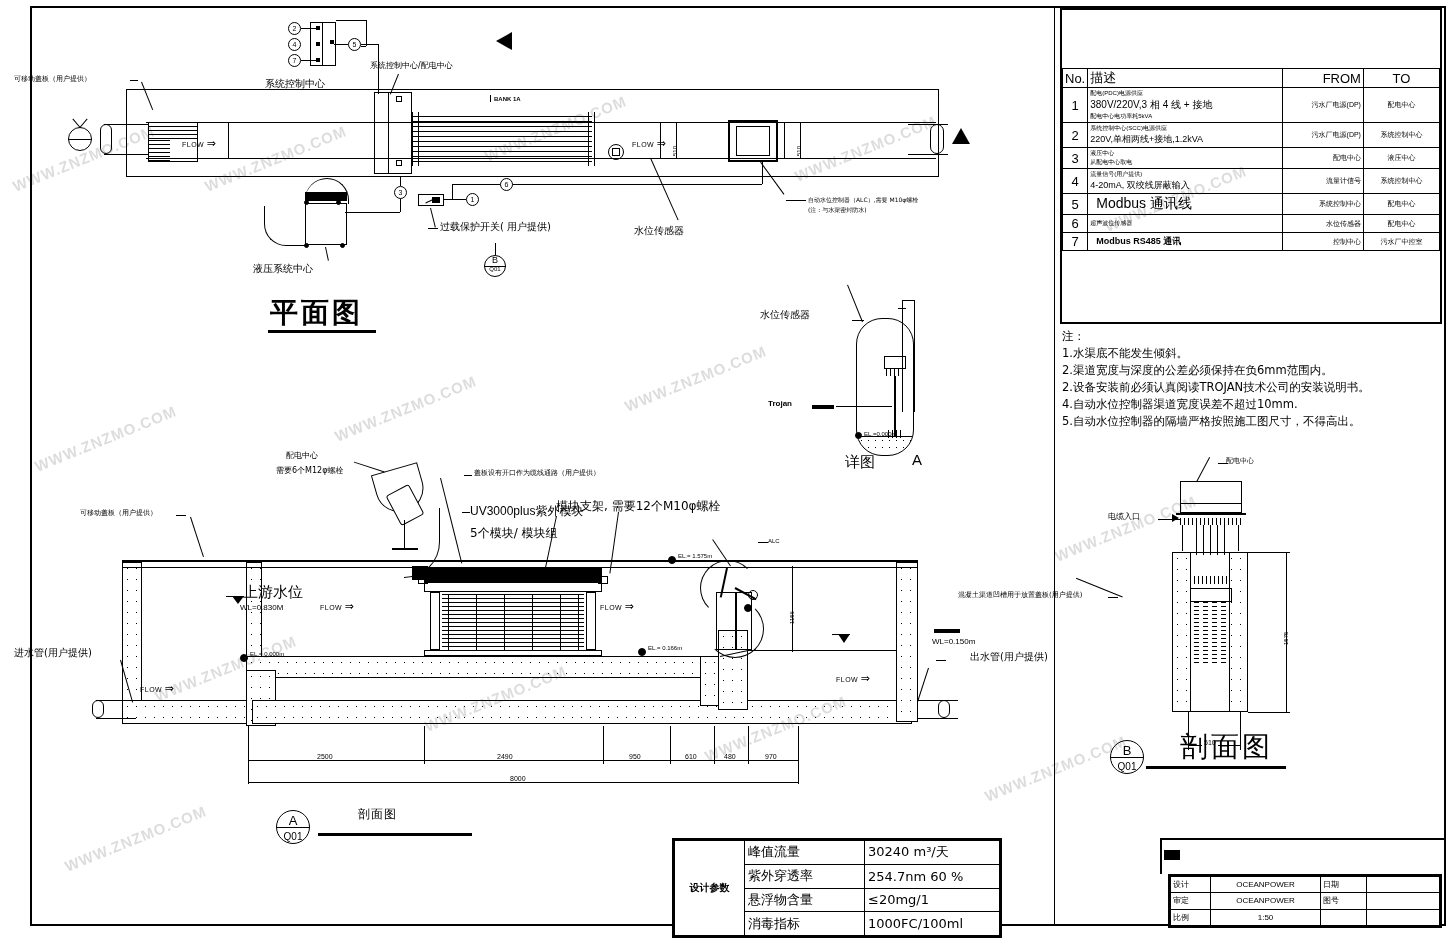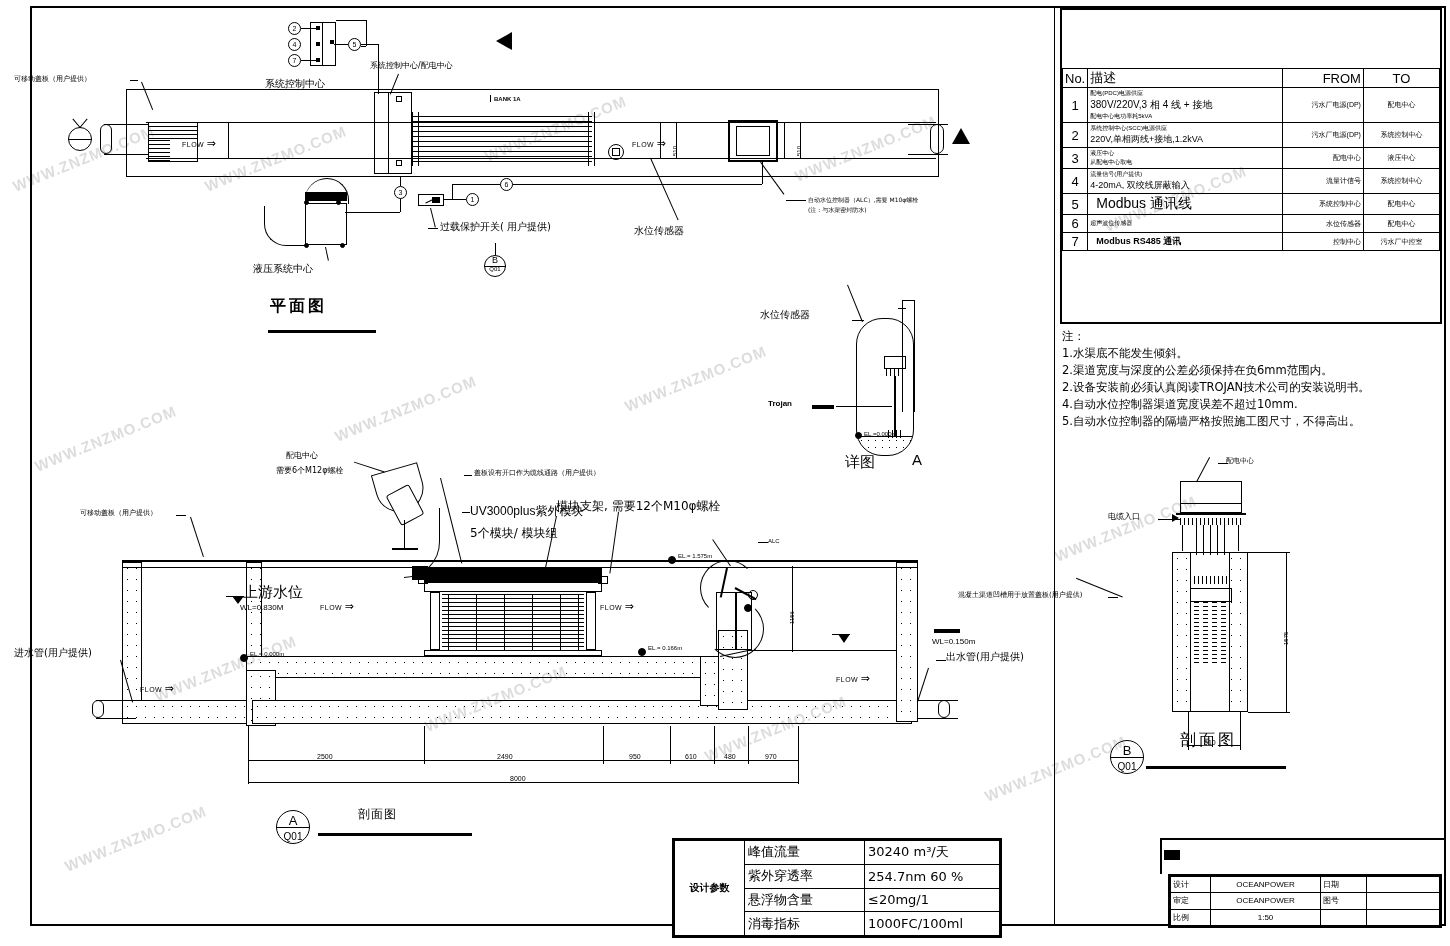--- a/index.html
+++ b/index.html
@@ -22,21 +22,21 @@
   .vl2 { width: 2px; }
   .box { position: absolute; border: 1px solid #000; }
   .txt { position: absolute; white-space: nowrap; line-height: 1.05; }
   .cn { font-family: "DejaVu Sans", "Liberation Sans", sans-serif; }
   .tiny { font-size: 6px; }
   .xs { font-size: 7px; }
   .sm { font-size: 8px; }
   .md { font-size: 10px; }
   .lg { font-size: 12px; }
   .xl { font-size: 15px; }
-  .huge { font-size: 16px; }
+  .huge { font-size: 28px; }
   .bold { font-weight: bold; }
 
   
   .concrete {
     position: absolute;
     background-color: #fff;
     background-image:
       radial-gradient(#000 0.6px, transparent 0.7px),
       radial-gradient(#000 0.5px, transparent 0.6px);
     background-size: 9px 11px, 13px 8px;
@@ -438,21 +438,21 @@
 
     <div class="ln hl" style="left:96px; top:700px; width:40px;"></div>
     <div class="ln hl" style="left:96px; top:718px; width:40px;"></div>
     <div class="box" style="left:92px;top:700px;width:12px;height:18px;border-radius:6px;"></div>
     <div class="txt md cn" style="left:14px; top:648px;">进水管(用户提供)</div>
     <div class="ln" style="left:120px;top:660px;width:1px;height:44px;transform:rotate(-16deg);transform-origin:top;"></div>
 
     <div class="ln hl" style="left:918px; top:700px; width:40px;"></div>
     <div class="ln hl" style="left:918px; top:718px; width:40px;"></div>
     <div class="box" style="left:938px;top:700px;width:12px;height:18px;border-radius:6px;"></div>
-    <div class="txt md cn" style="left:946px; top:652px;">出水管(用户提供)</div>
+    <div class="txt md cn" style="left:970px; top:652px;">出水管(用户提供)</div>
     <div class="ln" style="left:928px;top:668px;width:1px;height:36px;transform:rotate(18deg);transform-origin:top;"></div>
     <div class="ln hl" style="left:936px;top:660px;width:10px;"></div>
 
     <div class="ln hl" style="left:248px; top:760px; width:550px;"></div>
     <div class="ln hl" style="left:248px; top:782px; width:550px;"></div>
     <div class="ln vl" style="left:248px; top:726px; height:58px;"></div>
     <div class="ln vl" style="left:424px; top:726px; height:38px;"></div>
     <div class="ln vl" style="left:603px; top:726px; height:38px;"></div>
     <div class="ln vl" style="left:670px; top:726px; height:38px;"></div>
     <div class="ln vl" style="left:714px; top:726px; height:38px;"></div>

